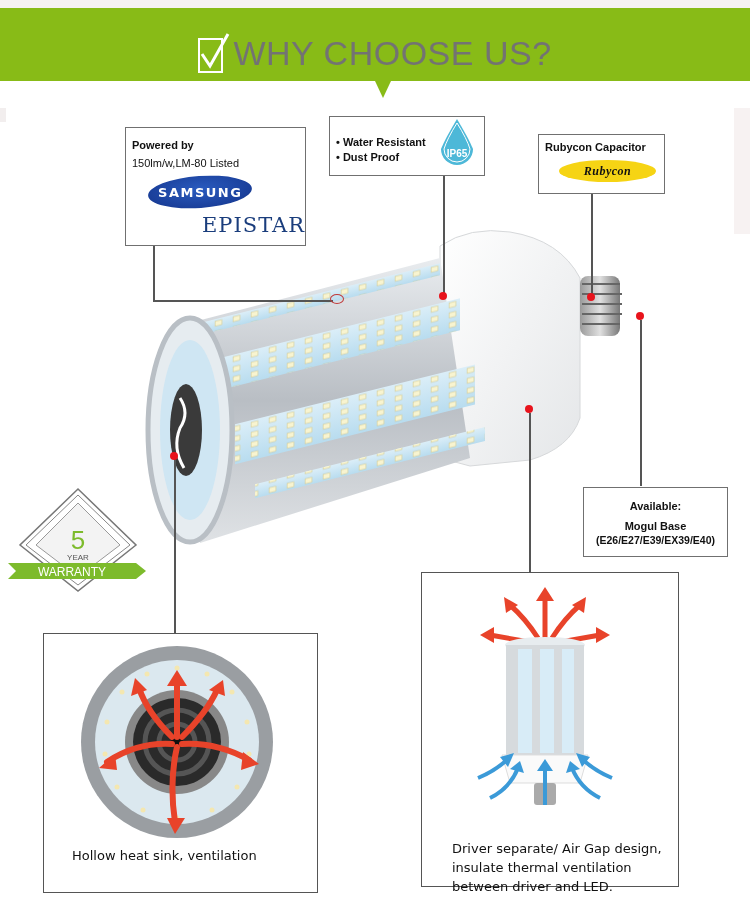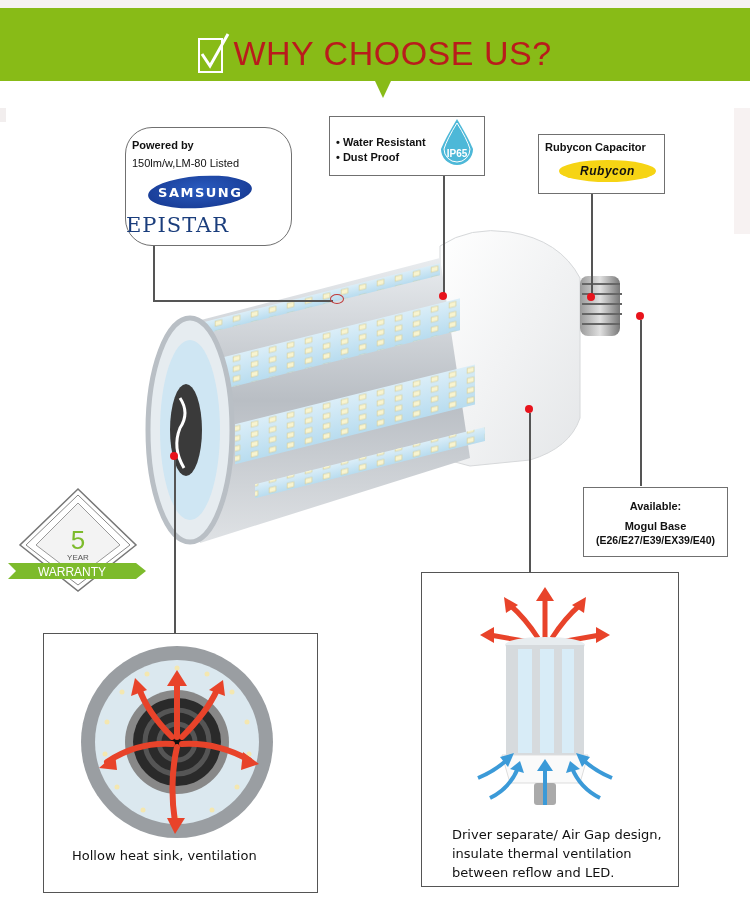--- a/index.html
+++ b/index.html
@@ -4,53 +4,53 @@
 <style>
   * { box-sizing: border-box; margin: 0; padding: 0; }
   html, body { width: 750px; height: 901px; background: #ffffff; overflow: hidden; }
   body { position: relative; font-family: "DejaVu Sans", sans-serif; color: #111; }
 
   .topstrip { position: absolute; left: 0; top: 0; width: 750px; height: 8px; background: #f6f2f2; }
   .banner { position: absolute; left: 0; top: 8px; width: 750px; height: 73px; background: #88bb17; }
   .banner-notch { position: absolute; left: 263px; top: 81px; width: 0; height: 0;
     border-left: 8px solid transparent; border-right: 8px solid transparent; border-top: 17px solid #88bb17; }
   .banner-content { position: absolute; left: 0; top: 8px; width: 750px; height: 91px;
-    display: flex; align-items: center; justify-content: center; gap: 10px; color: #b91c1c; }
+    display: flex; align-items: center; justify-content: center; gap: 10px; color: #737373; }
   .check-box { width: 25px; height: 35px; border: 2px solid #fff; position: relative; margin-top: 4px; }
   .check-box svg { position: absolute; left: -2px; top: -10px; }
   .banner-title { font-family: "Liberation Sans", sans-serif; font-size: 34px; letter-spacing: 0.5px; font-weight: normal; }
 
   .side-strip { position: absolute; left: 734px; top: 108px; width: 16px; height: 126px; background: #f7f2f2; }
   .side-strip-l { position: absolute; left: 0; top: 108px; width: 6px; height: 14px; background: #f2eeee; }
 
   .callout { position: absolute; background: #fff; border: 1.5px solid #707070; }
   .line { position: absolute; background: #555; }
   .dot { position: absolute; width: 8px; height: 8px; border-radius: 50%; background: #e8131c; }
 
   .txt-bold { font-family: "Liberation Sans", sans-serif; font-weight: bold; font-size: 11px; color: #111; }
   .txt { font-family: "Liberation Sans", sans-serif; font-size: 11px; color: #111; text-align: center; }
 
   
-  #box-powered { left: 125px; top: 127px; width: 167px; height: 119px; border-radius: 27px; }
+  #box-powered { left: 125px; top: 127px; width: 181px; height: 119px; }
   .samsung-logo { position: absolute; left: 22px; top: 48px; width: 104px; height: 32px; border-radius: 50%;
     background: radial-gradient(ellipse at 50% 40%, #2a5bbf 0%, #1a3f9a 70%, #12307a 100%); transform: rotate(-4deg);
     display: flex; align-items: center; justify-content: center; }
   .samsung-logo span { color: #fff; font-family: "DejaVu Sans", sans-serif; font-weight: bold; font-size: 13px; letter-spacing: 1.5px; transform: rotate(4deg); }
-  .epistar { position: absolute; left: 0; width: 100%; top: 85px; text-align: left; font-family: "DejaVu Serif", serif;
+  .epistar { position: absolute; left: 0; width: 100%; top: 85px; text-align: right; font-family: "DejaVu Serif", serif;
     font-size: 21px; color: #1a3d7c; letter-spacing: 1px; }
 
   
   #box-ip65 { left: 329px; top: 116px; width: 156px; height: 60px; }
   .drop { position: absolute; left: 107px; top: 0px; width: 40px; height: 54px; }
 
   
   #box-rubycon { left: 538px; top: 134px; width: 127px; height: 60px; }
   .ruby-logo { position: absolute; left: 20px; top: 25px; width: 97px; height: 22px; border-radius: 50%; background: #f6d414;
     display: flex; align-items: center; justify-content: center; }
-  .ruby-logo span { font-family: Liberation Sans, sans-serif; font-style: italic; font-weight: bold; font-size: 12px; color: #111; letter-spacing: 0.5px; }
+  .ruby-logo span { font-family: Liberation Serif, serif; font-style: italic; font-weight: bold; font-size: 12px; color: #111; letter-spacing: 0.5px; }
 
   
   #box-available { left: 583px; top: 487px; width: 145px; height: 70px; text-align: center; }
 
   
   #panel-heatsink { left: 43px; top: 633px; width: 275px; height: 260px; border: 1.5px solid #555; }
   #panel-driver { left: 421px; top: 572px; width: 258px; height: 315px; border: 1.5px solid #555; }
   .panel-caption { position: absolute; font-family: "DejaVu Sans", sans-serif; font-size: 13px; line-height: 19px; color: #111; }
 
   
@@ -266,18 +266,18 @@
         <path d="M142 195 Q125 188 112 176"></path>
     </g>
     <g fill="#3b9ad8">
       <polygon points="44,170 30,174 38,184"></polygon>
         <polygon points="50,178 40,186 54,190"></polygon>
         <polygon points="75,176 67,188 83,188"></polygon>
       <polygon points="100,178 110,186 96,190"></polygon>
         <polygon points="106,170 120,174 112,184"></polygon>
     </g>
   </svg>
-  <div class="panel-caption" style="left:30px;top:252px;">
+  <div class="panel-caption" style="left:30px;top:266px;">
     <div>Driver separate/ Air Gap design,</div>
     <div>insulate thermal ventilation</div>
-    <div>between reflow and LED.</div>
+    <div>between driver and LED.</div>
   </div>
 </div>
 
 </body></html>

